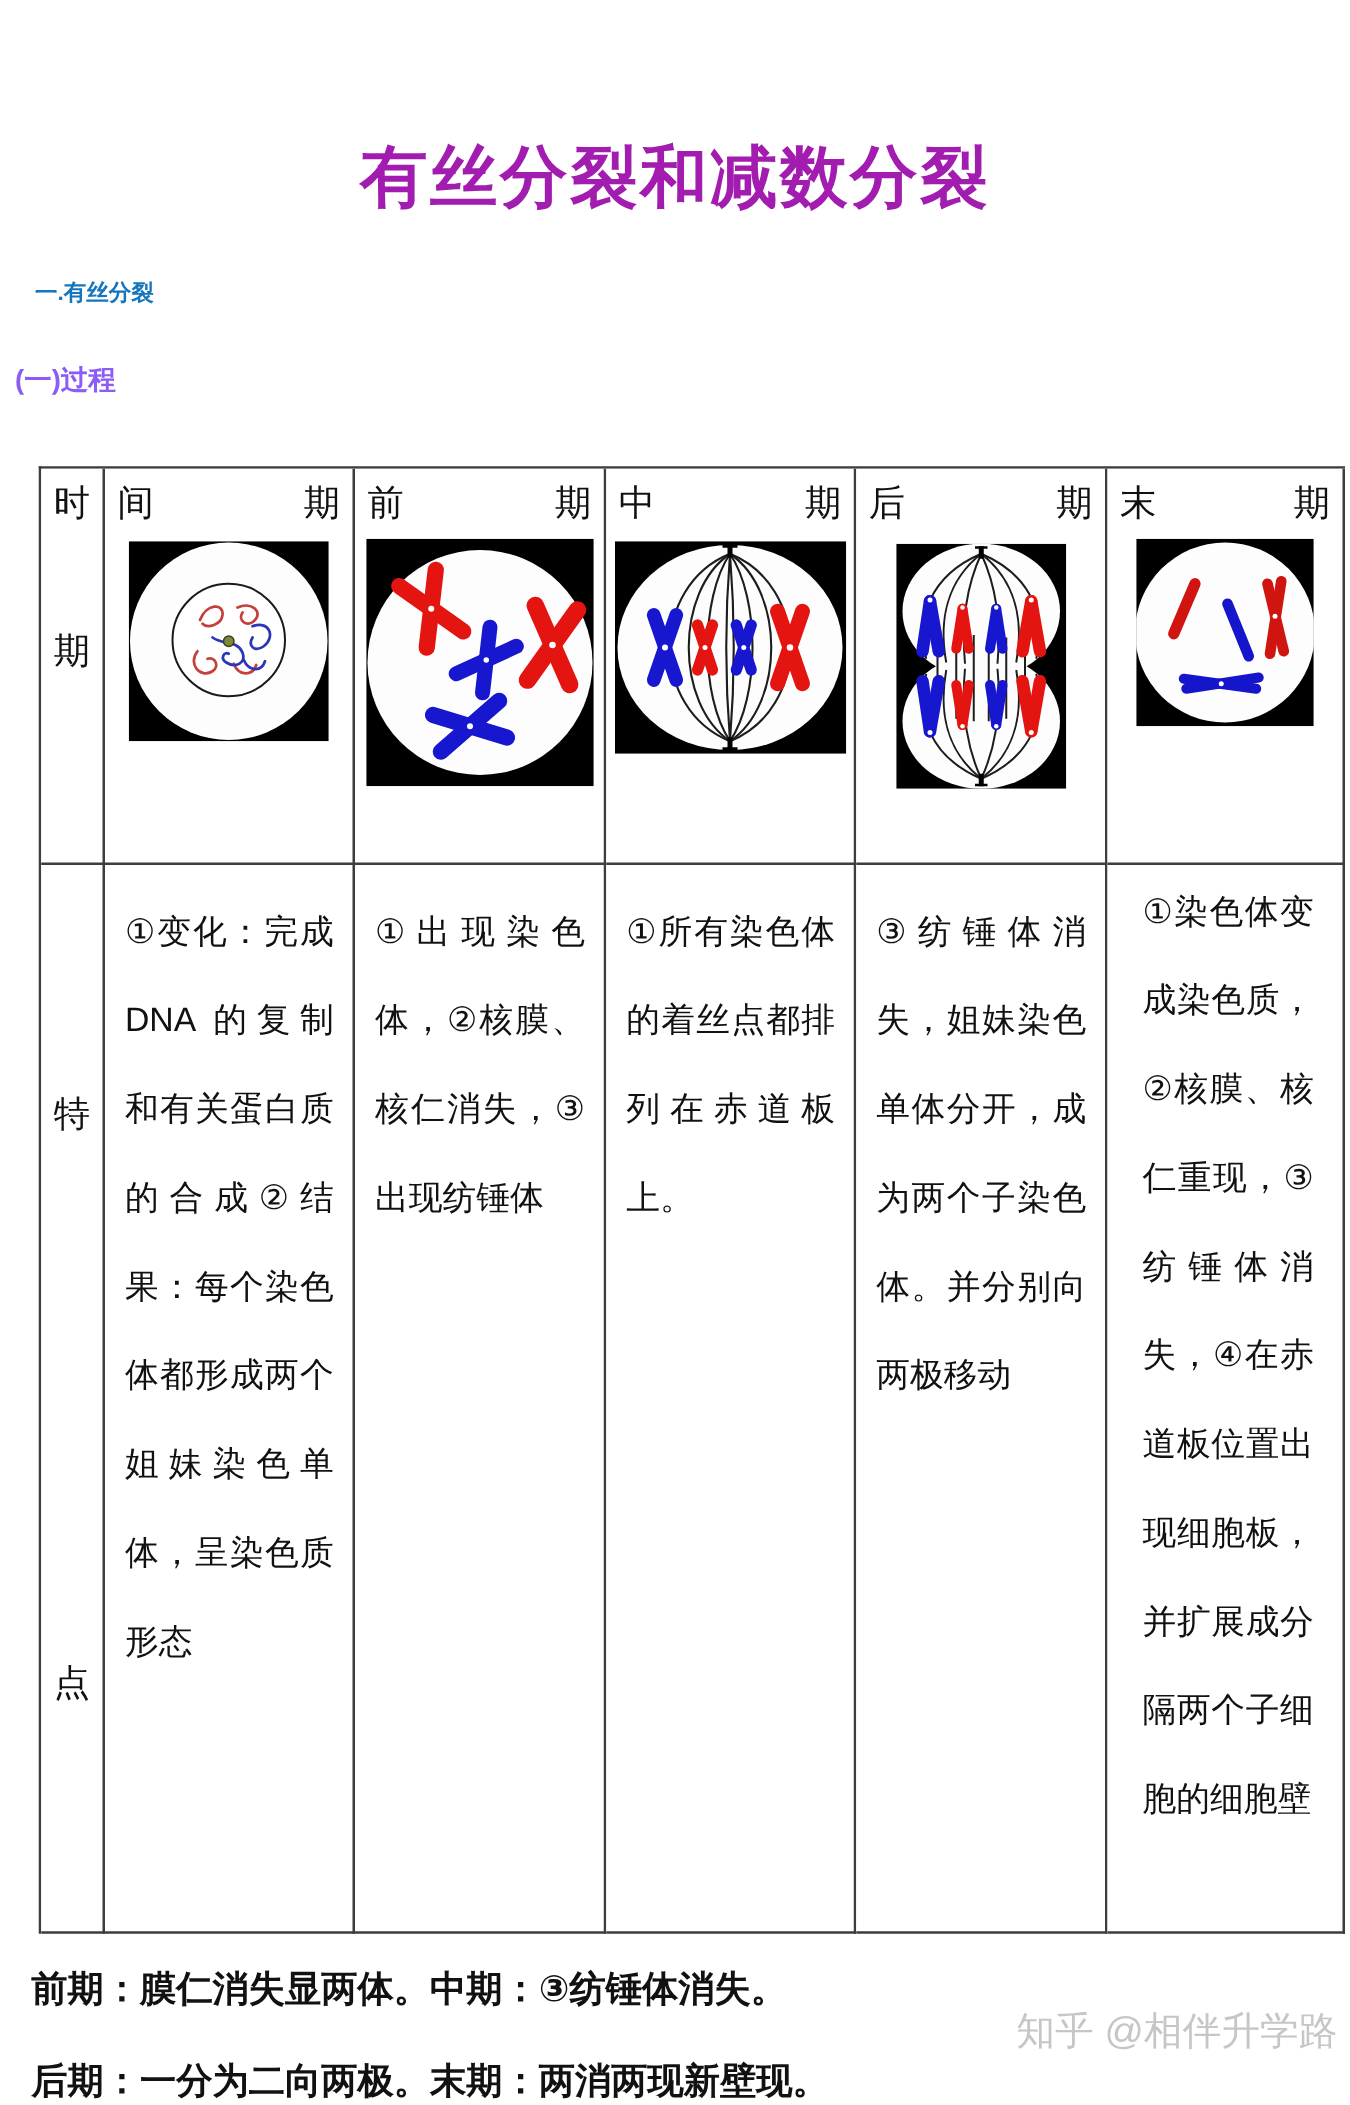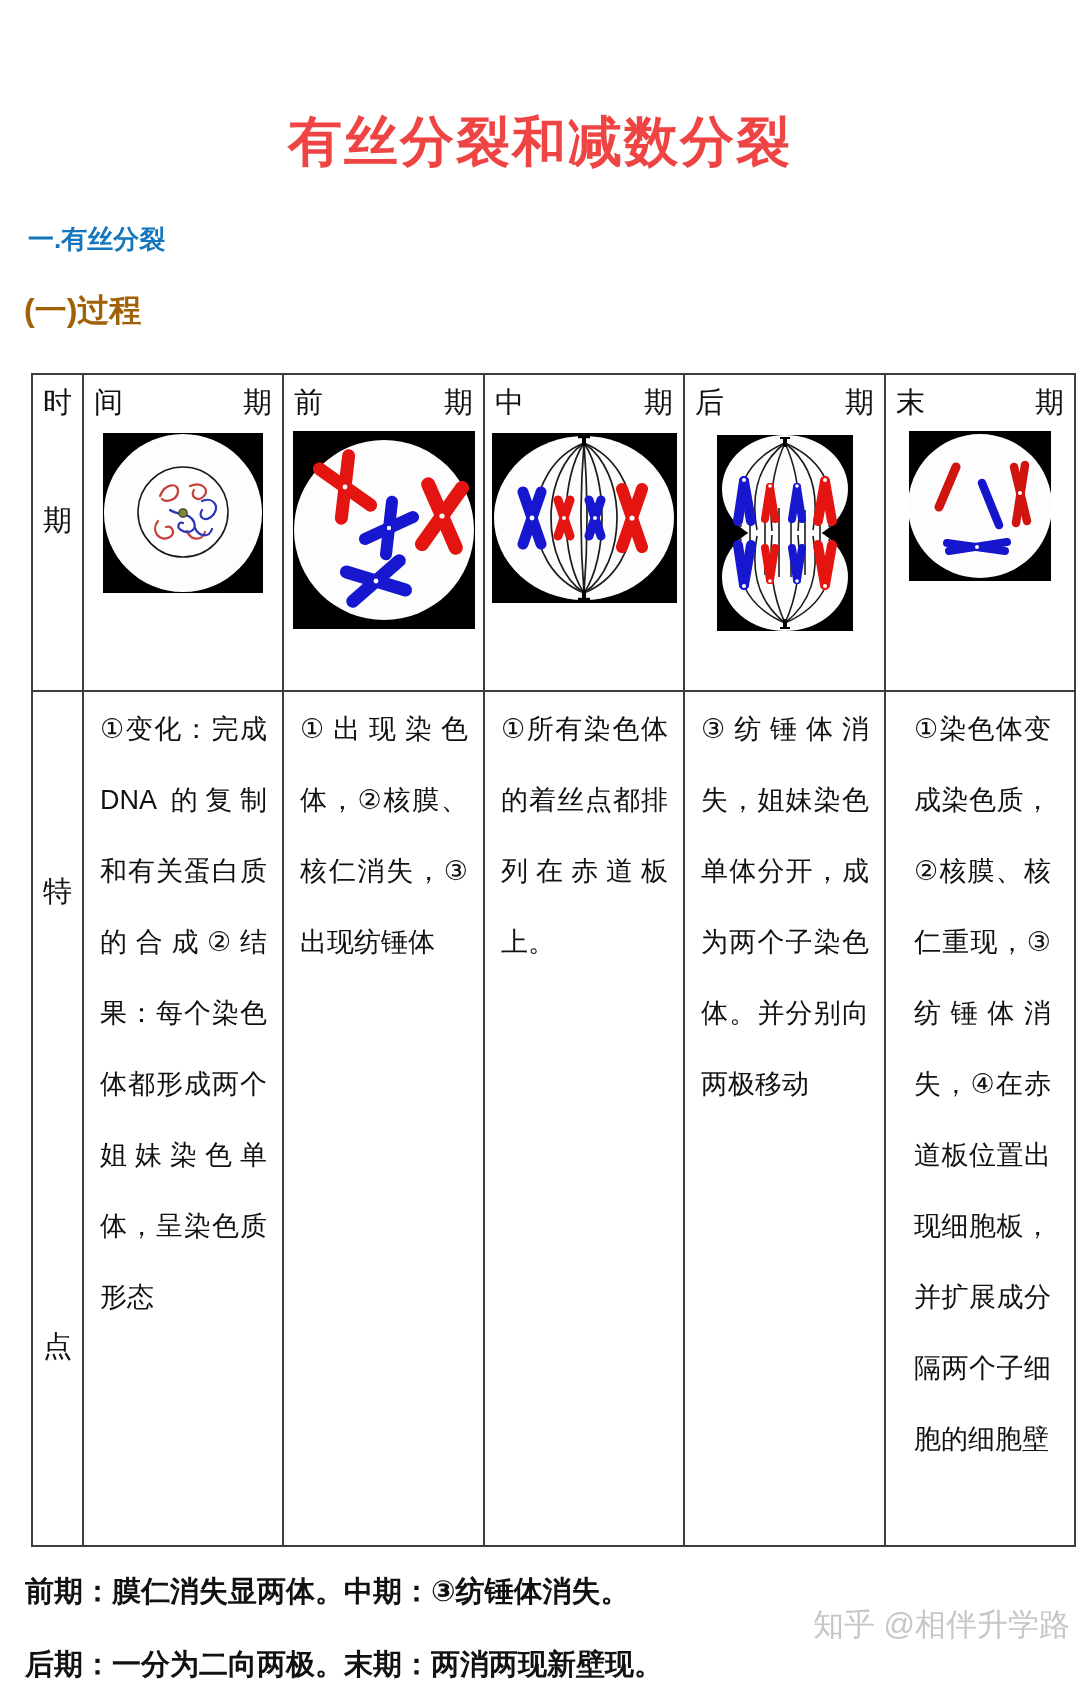--- a/index.html
+++ b/index.html
@@ -3,29 +3,29 @@
 <meta charset="utf-8">
 <style>
   html,body { margin:0; padding:0; background:#ffffff; }
   .page {
     position:relative; width:1080px; height:1684px; background:#ffffff;
     font-family:"Liberation Sans","DejaVu Sans",sans-serif; color:#111;
     overflow:hidden;
   }
   .title {
     position:absolute; top:70px; left:0; width:100%; text-align:center;
-    font-size:54px; font-weight:bold; color:#ef4444; letter-spacing:2px;
+    font-size:54px; font-weight:bold; color:#a21caf; letter-spacing:2px;
   }
   .sec-heading {
     position:absolute; top:222px; left:28px;
-    font-size:26px; font-weight:bold; color:#1576be;
+    font-size:18px; font-weight:bold; color:#1576be;
   }
   .sub-heading {
-    position:absolute; top:289px; left:24px;
-    font-size:32px; font-weight:bold; color:#a16207;
+    position:absolute; top:289px; left:12px;
+    font-size:22px; font-weight:bold; color:#8b5cf6;
   }
   .tbl {
     position:absolute; left:31px; top:373px;
     display:grid;
     grid-template-columns:51px 200px 201px 200px 201px 190px;
     grid-template-rows:317px 855px;
     border-top:2px solid #3d3d3d; border-left:2px solid #3d3d3d;
   }
   .cell {
     border-right:2px solid #3d3d3d; border-bottom:2px solid #3d3d3d;
@@ -39,21 +39,21 @@
   .vjust-features { height:495px; margin-top:180px; }
   .phase-head {
     display:flex; justify-content:space-between;
     padding:8px 10px 0 10px; font-size:29px;
   }
   .cell-img { display:block; margin:10px auto 0; }
   .img-prophase  { margin-top:8px; }
   .img-anaphase  { margin-top:12px; }
   .img-telophase { margin-top:8px; }
   .text-cell {
-    padding:2px 15px 0 16px; font-size:27px; line-height:71px;
+    padding:18px 15px 0 16px; font-size:27px; line-height:71px;
     text-align:justify; text-justify:inter-ideograph;
   }
   .text-cell.narrow { padding:2px 23px 0 28px; }
   .mnemonic1 { position:absolute; left:25px; top:1572px; font-size:29px; font-weight:600; }
   .mnemonic2 { position:absolute; left:25px; top:1645px; font-size:29px; font-weight:700; }
   .watermark { position:absolute; right:10px; top:1604px; font-size:31px; color:#c6c6c6; }
 </style>
 </head>
 <body>
 

